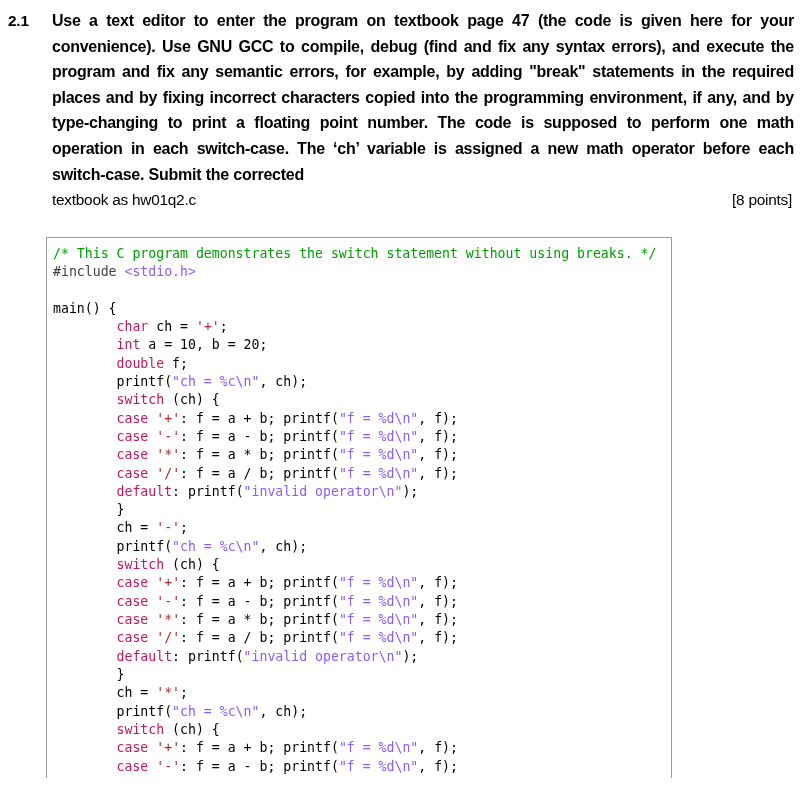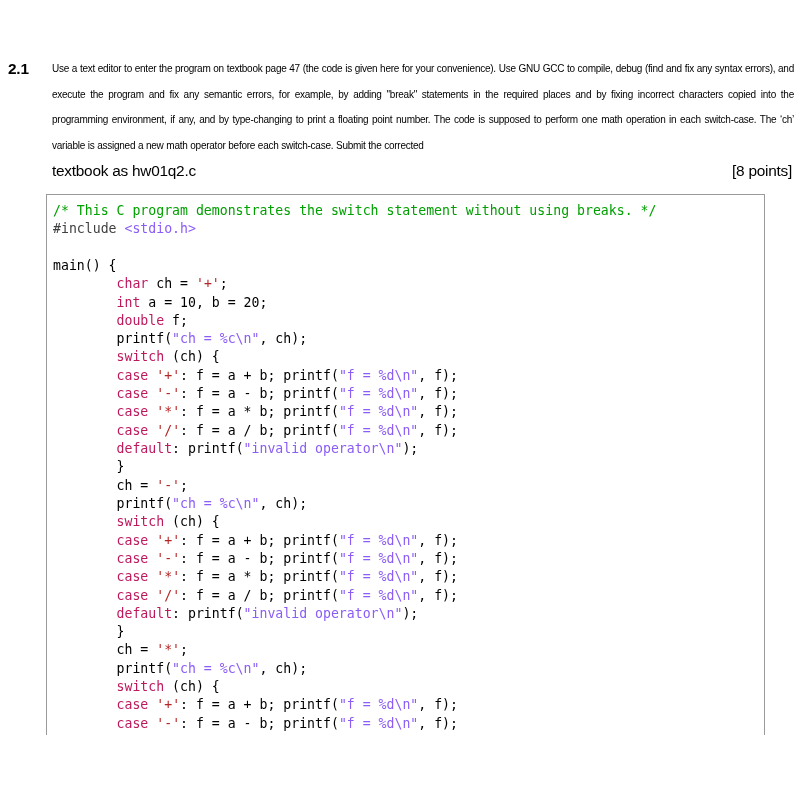--- a/index.html
+++ b/index.html
@@ -13,58 +13,58 @@
     overflow: hidden;
     font-family: "Liberation Sans", sans-serif;
     color: #000000;
   }
 
   
   .question {
     display: flex;
     align-items: flex-start;
     padding: 8px 14px 0 8px;
-    margin-top: 48px;
   }
   .q-number {
     flex: 0 0 auto;
     width: 44px;
     font-size: 15.4px;
     font-weight: 700;
     line-height: 25.6px;
     color: #000;
     letter-spacing: -0.2px;
   }
   .q-body {
     flex: 1 1 auto;
-    font-size: 10px;
+    font-size: 16px;
     line-height: 25.6px;
     text-align: justify;
     text-justify: inter-word;
     letter-spacing: -0.25px;
     word-spacing: 0.2px;
+    font-weight: bold;
   }
   .q-last-line {
     display: flex;
     justify-content: space-between;
     align-items: baseline;
     font-size: 15.4px;
     line-height: 25.6px;
     letter-spacing: -0.25px;
   }
   .q-points {
     white-space: nowrap;
     padding-right: 2px;
     text-align: center;
   }
 
   
   .code-wrap {
-    margin: 10px 0 0 46px;
-    width: 719px;
+    margin: 24px 0 0 46px;
+    width: 626px;
     height: 541px;
     box-sizing: border-box;
     border: 1px solid #9a9a9a;
     border-bottom: none;
     background: #ffffff;
     overflow: hidden;
     position: relative;
   }
   .code-inner {
     padding: 7px 0 0 6px;

